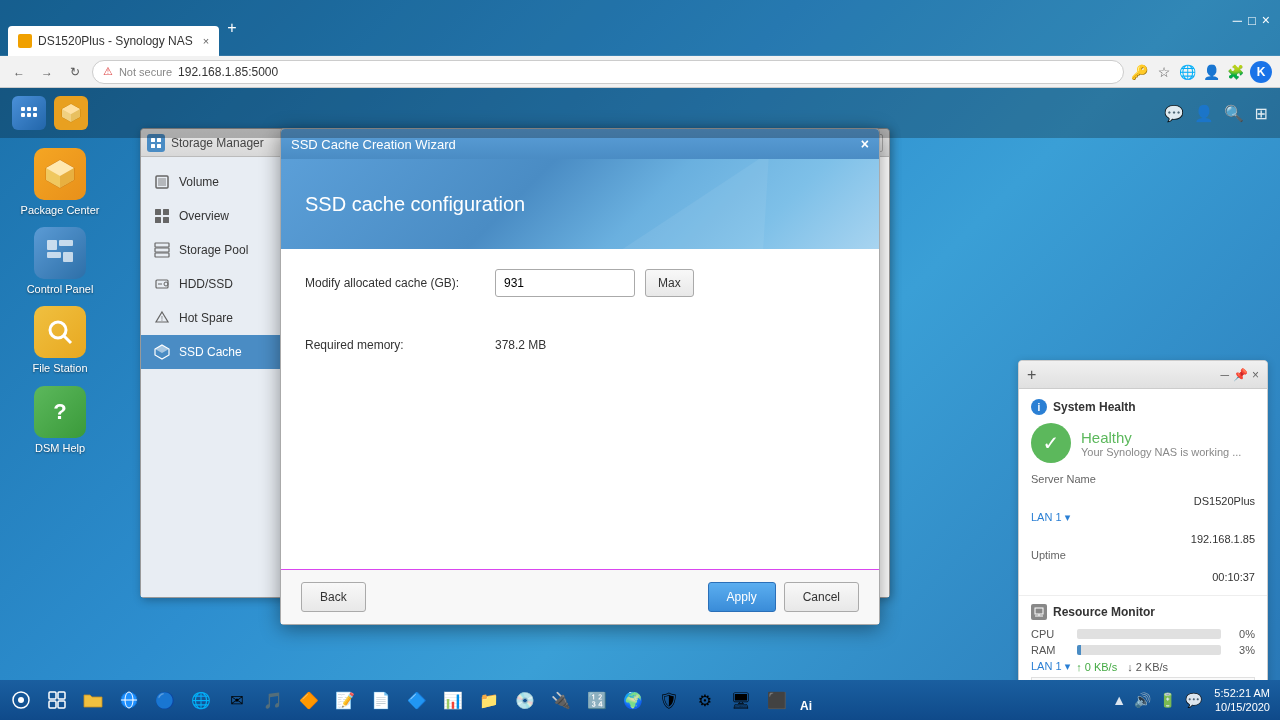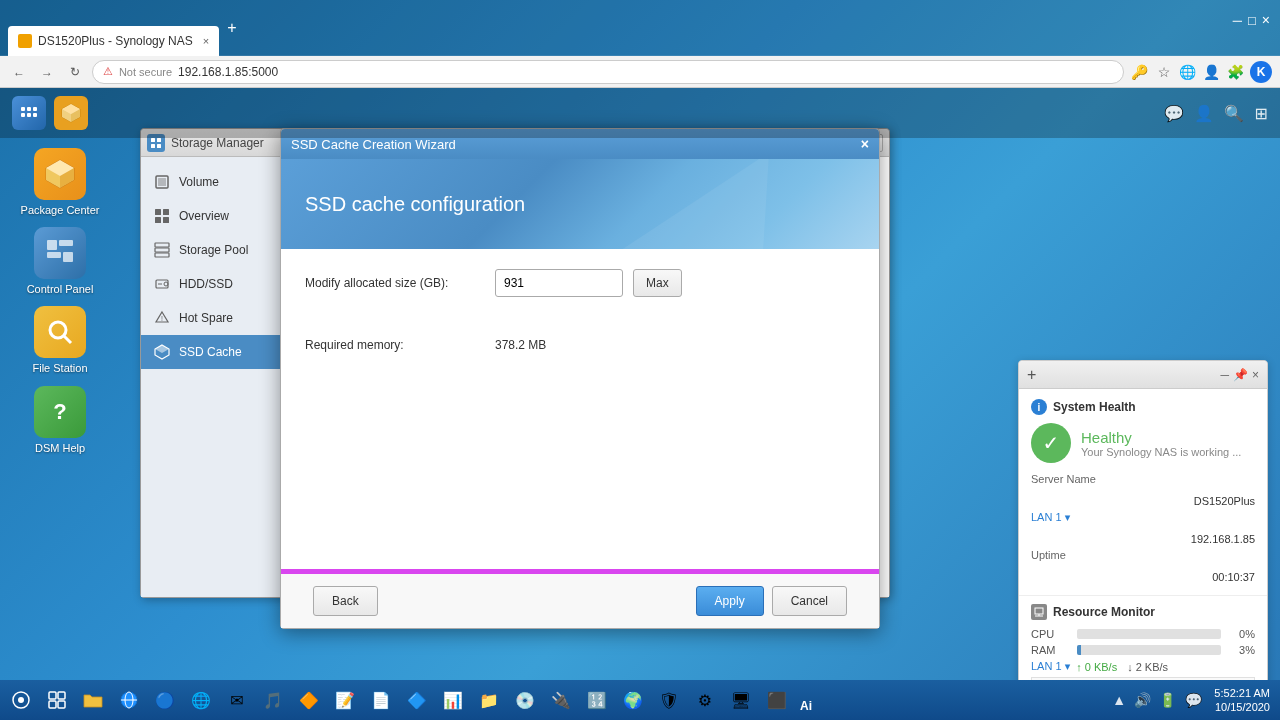--- a/index.html
+++ b/index.html
@@ -361,21 +361,21 @@
       gap: 10px;
     }
 
     .wizard-form-label {
       font-size: 12px;
       color: #333;
       min-width: 180px;
     }
 
     .wizard-input {
-      width: 128px;
+      width: 140px;
       height: 28px;
       border: 1px solid #aaa;
       border-radius: 3px;
       padding: 0 8px;
       font-size: 12px;
     }
 
     .wizard-max-btn {
       height: 28px;
       padding: 0 12px;
@@ -402,22 +402,22 @@
 
     .wizard-memory-value {
       font-size: 12px;
       color: #333;
     }
 
     .wizard-footer {
       display: flex;
       justify-content: space-between;
       align-items: flex-end;
-      padding: 12px 32px;
-      border-top: 5px solid #d946ef;
+      padding: 12px 20px;
+      border-top: 1px solid #d946ef;
       background: #f8f8f8;
     }
 
     .wizard-back-btn {
       height: 30px;
       padding: 0 18px;
       background: linear-gradient(to bottom, #f8f8f8, #e8e8e8);
       border: 1px solid #aaa;
       border-radius: 3px;
       cursor: pointer;
@@ -838,21 +838,21 @@
   <div class="wizard-overlay">
     <div class="wizard-titlebar">
       <span class="wizard-title">SSD Cache Creation Wizard</span>
       <span class="wizard-close">×</span>
     </div>
     <div class="wizard-header">
       <span class="wizard-header-title">SSD cache configuration</span>
     </div>
     <div class="wizard-content">
       <div class="wizard-form-row">
-        <span class="wizard-form-label">Modify allocated size (GB):</span>
+        <span class="wizard-form-label">Modify allocated cache (GB):</span>
         <input type="text" class="wizard-input" value="931" style="">
         <button class="wizard-max-btn">Max</button>
       </div>
       <div class="wizard-memory-row">
         <span class="wizard-memory-label">Required memory:</span>
         <span class="wizard-memory-value">378.2 MB</span>
       </div>
     </div>
     <div class="wizard-footer">
       <button class="wizard-back-btn">Back</button>

